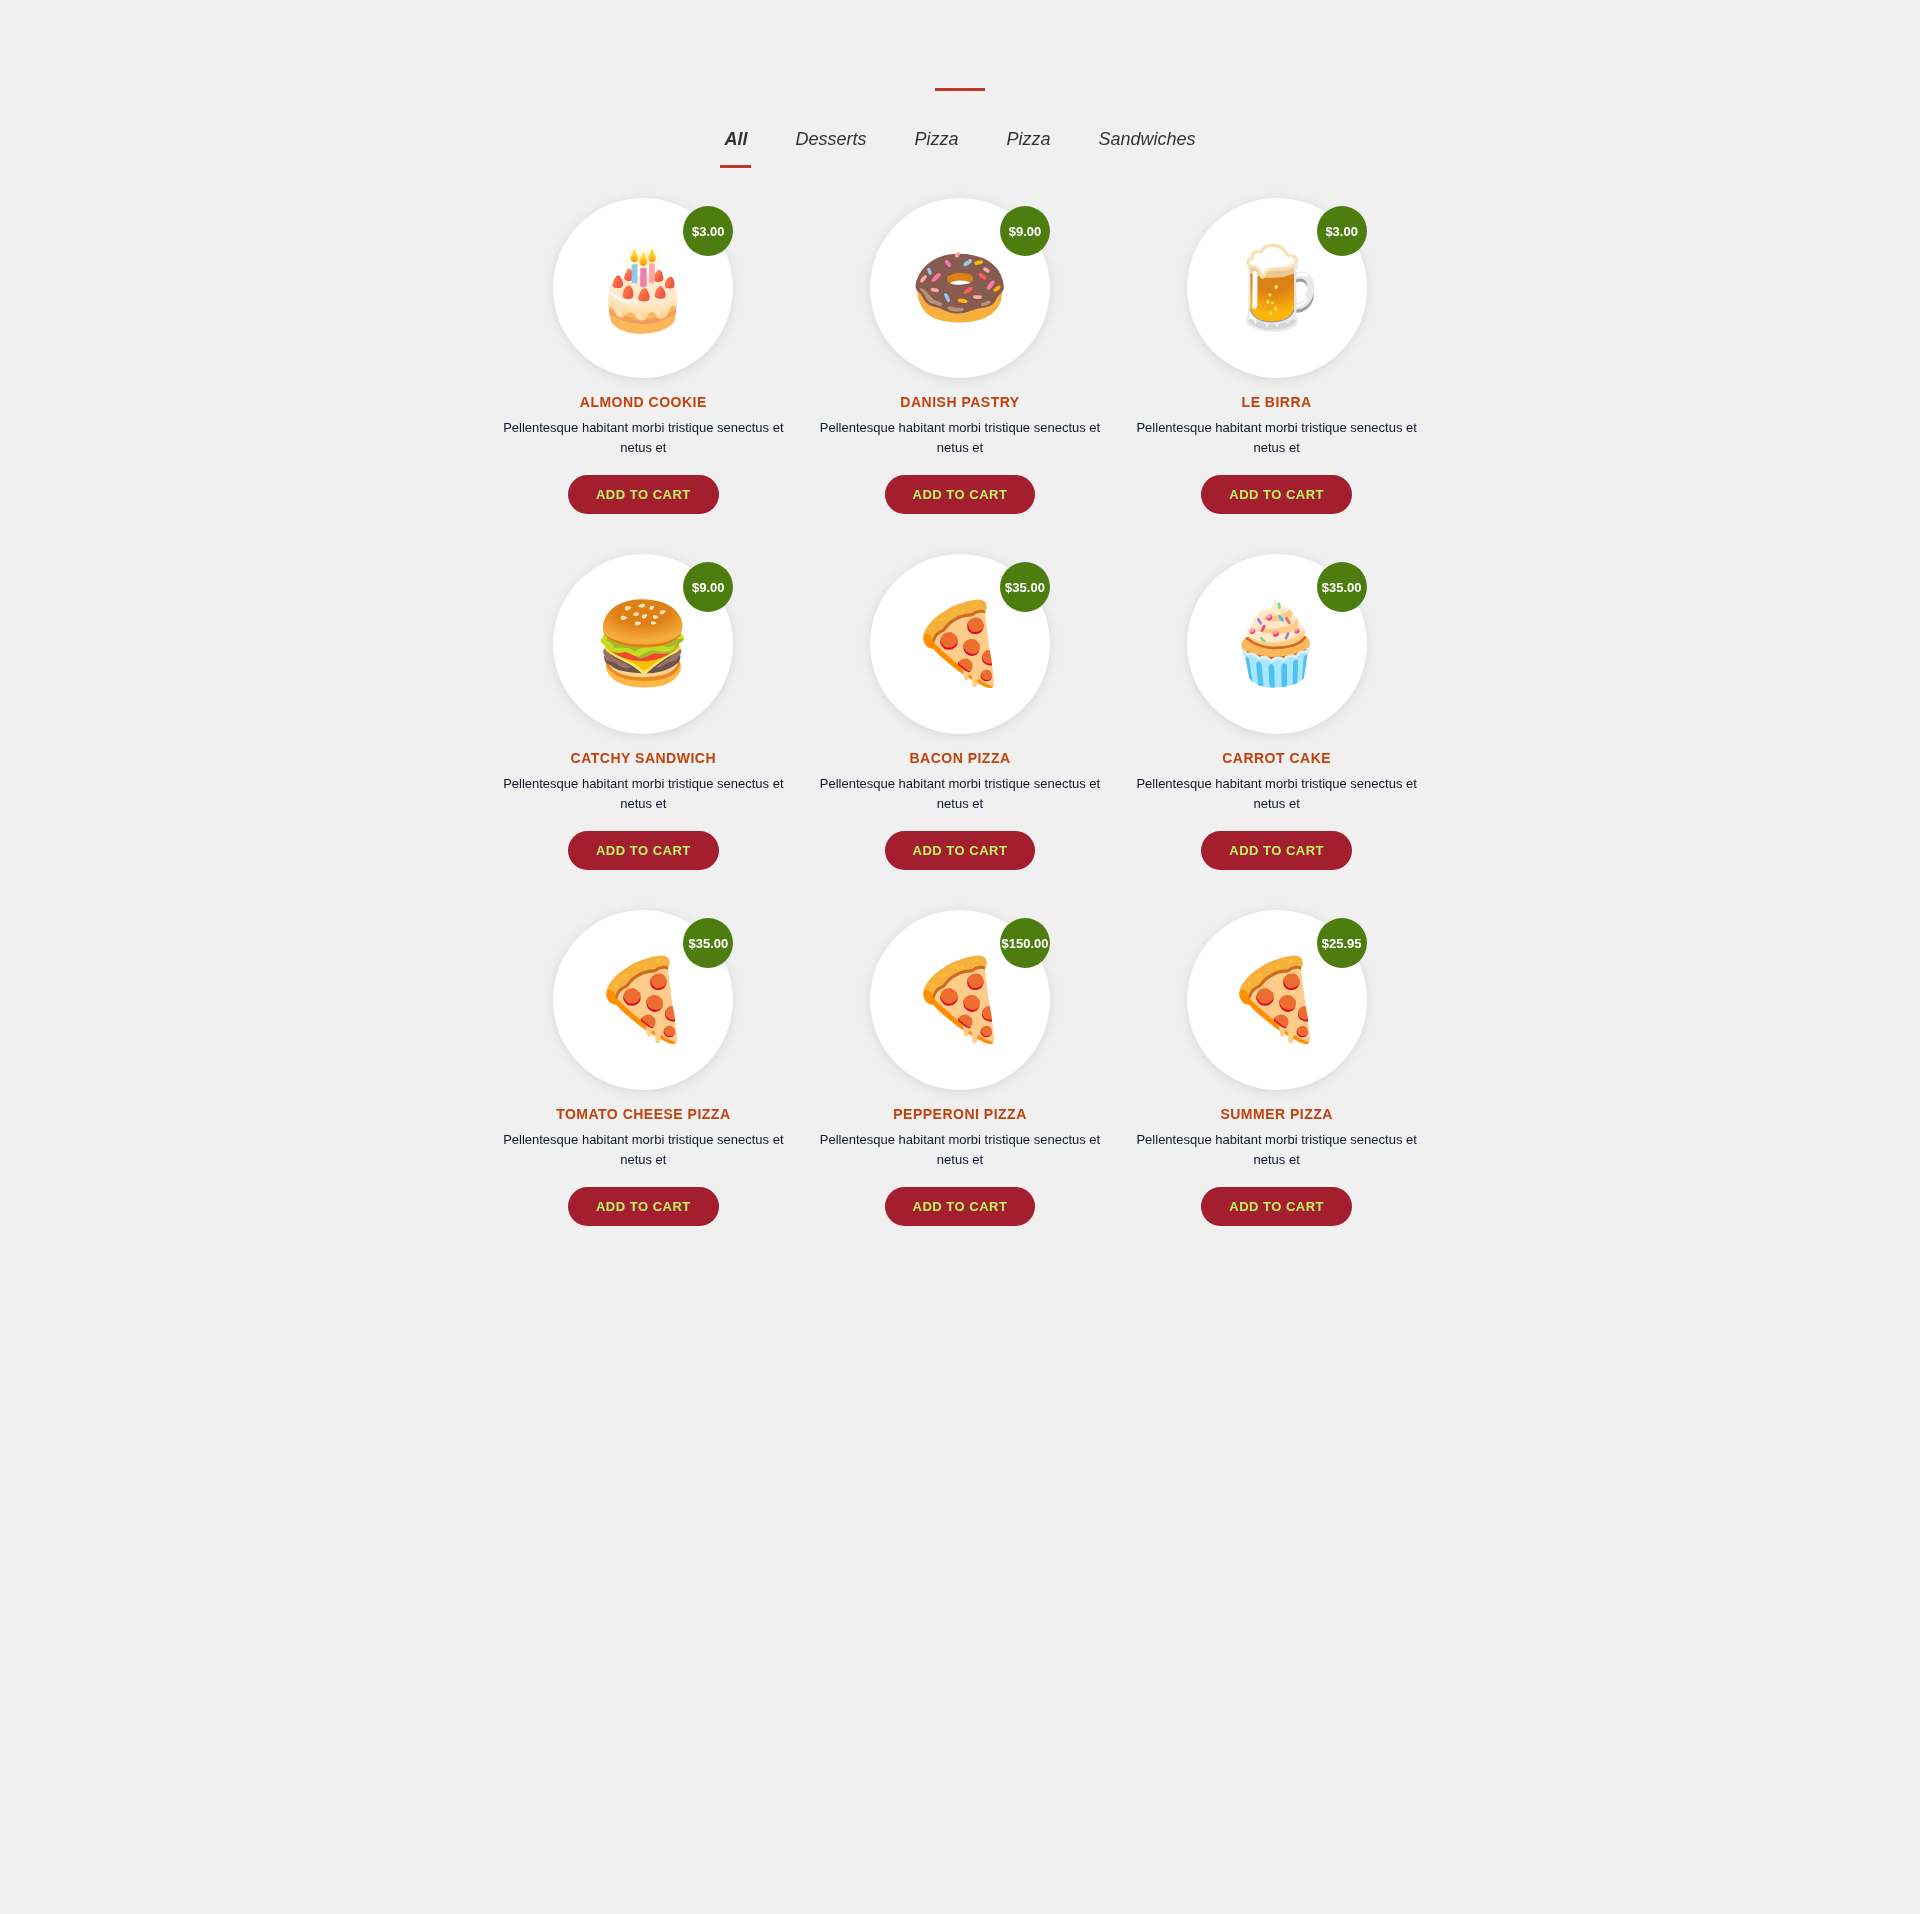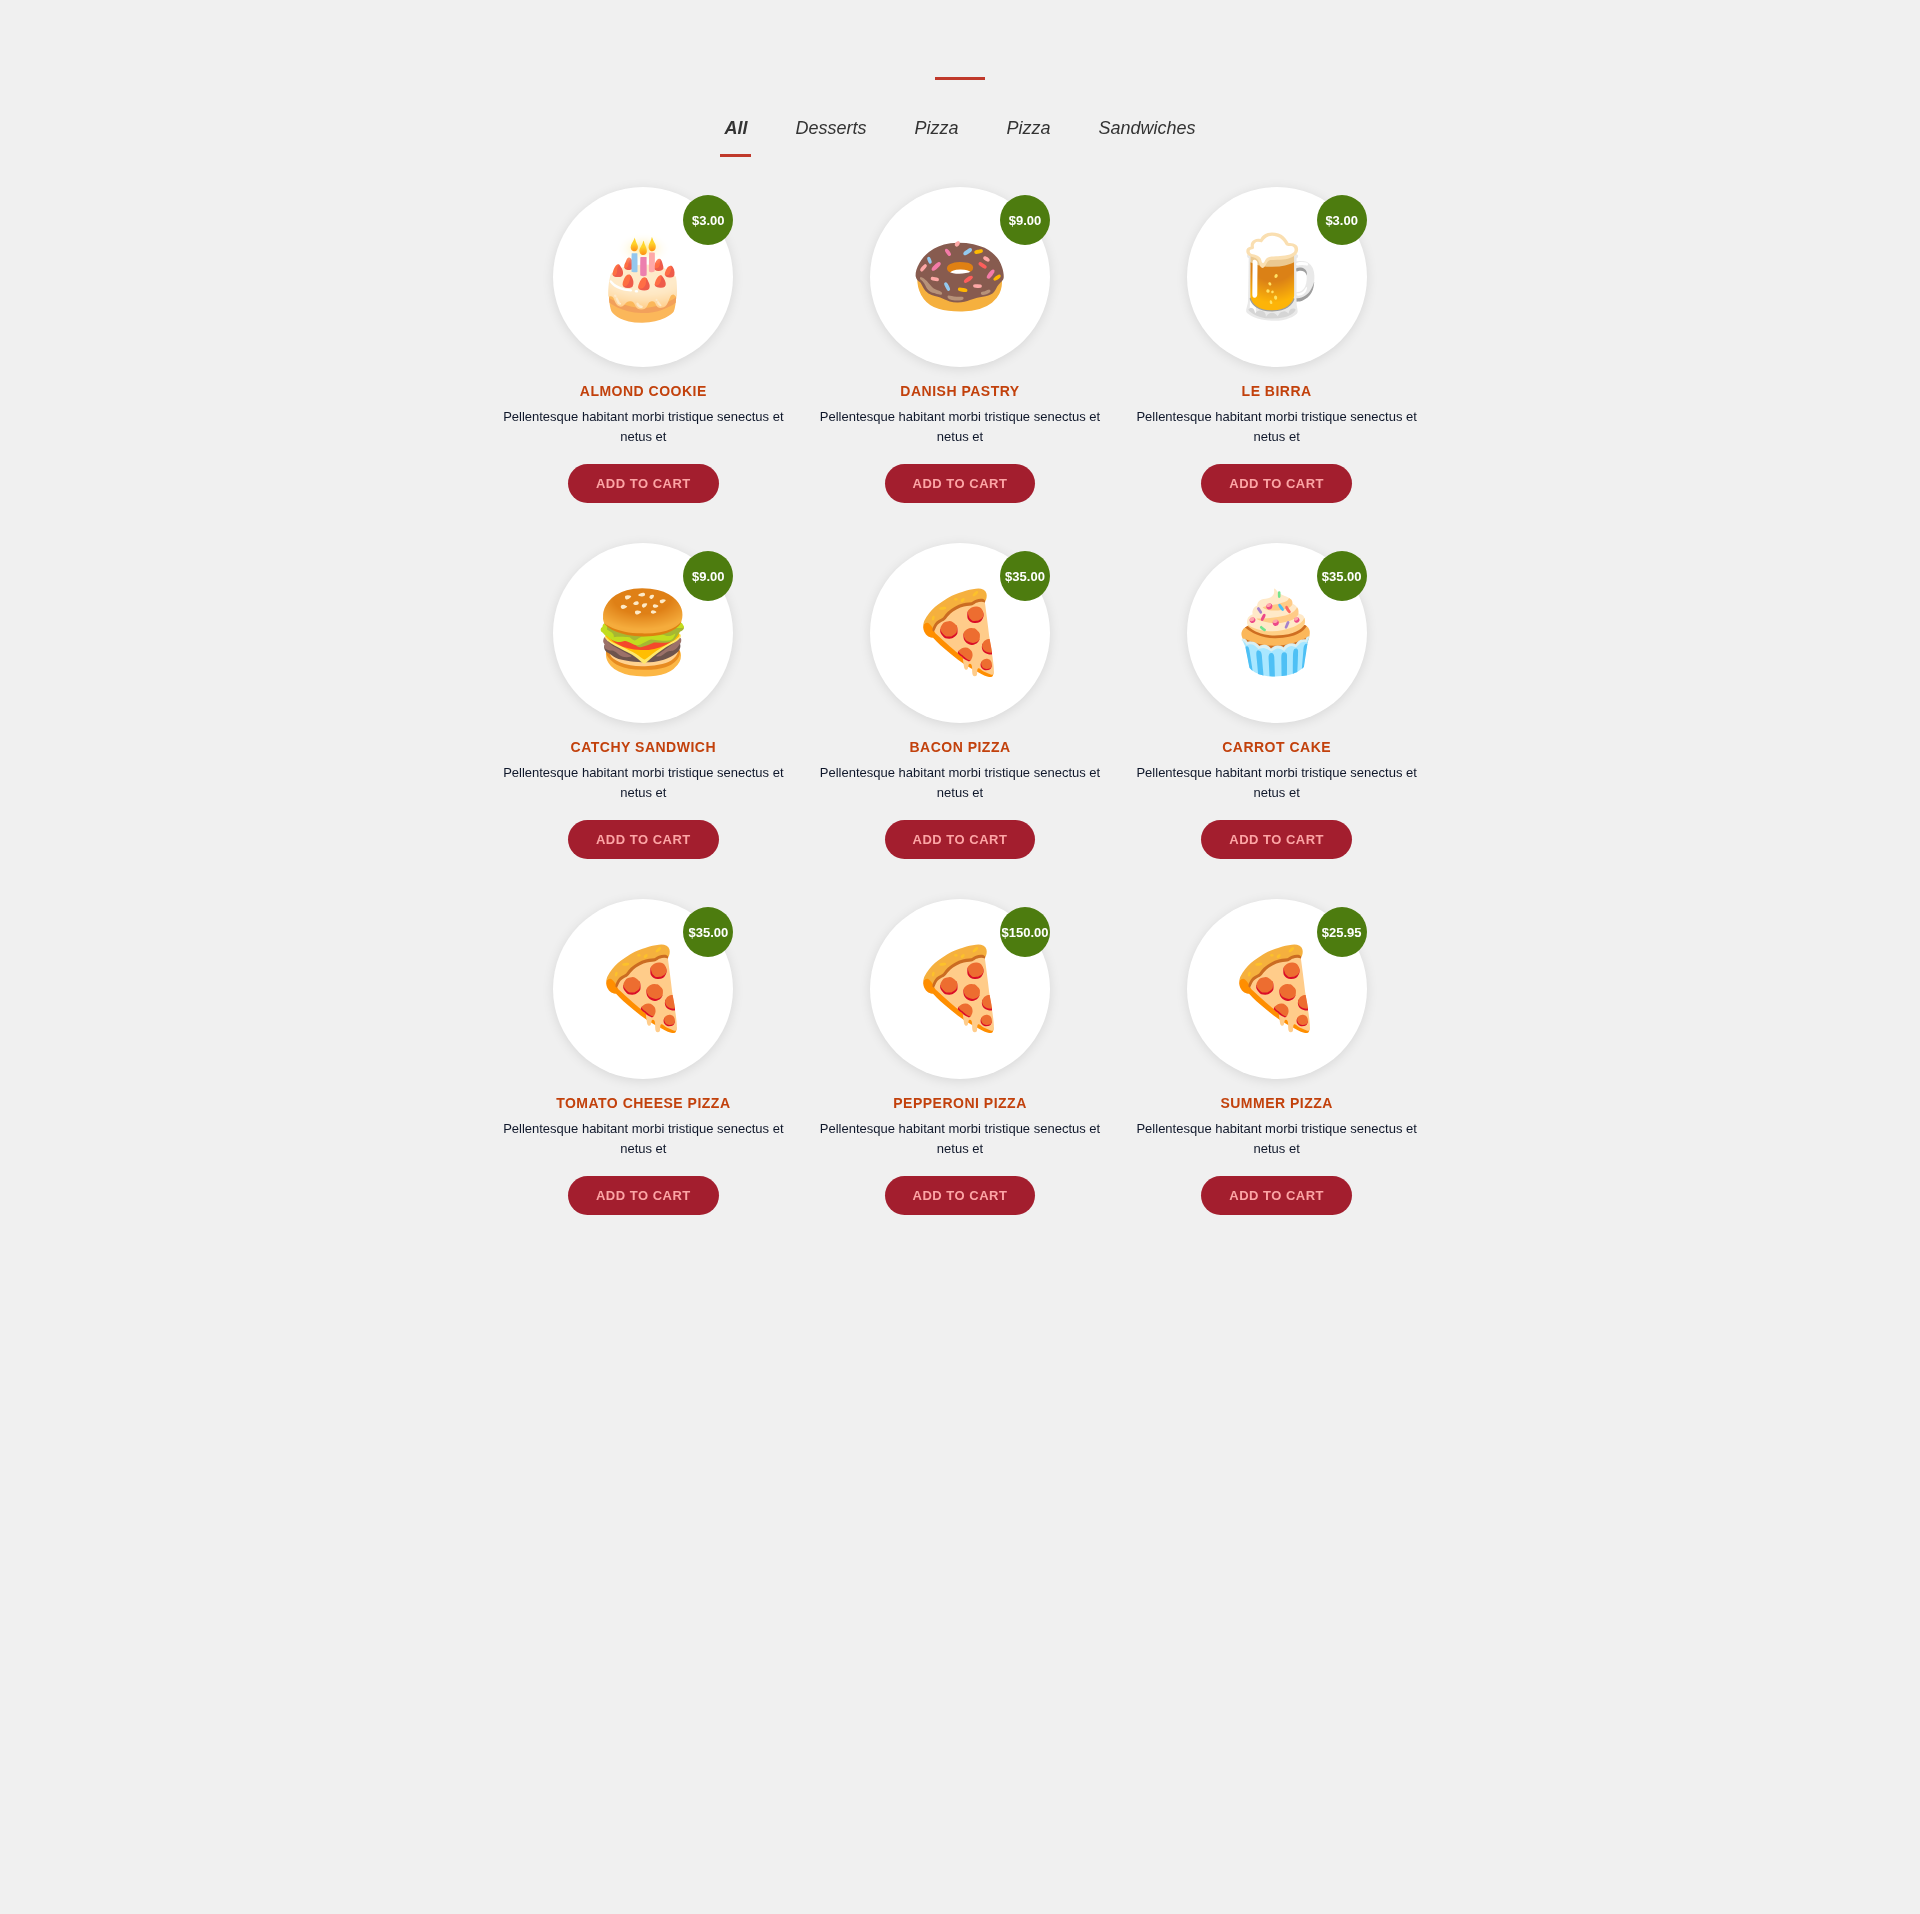--- a/index.html
+++ b/index.html
@@ -3,21 +3,21 @@
   <meta charset="utf-8">
   <style>
     * { box-sizing: border-box; margin: 0; padding: 0; }
     body {
       background: #f0f0f0;
       font-family: Arial, sans-serif;
       min-height: 1914px;
     }
     .page-wrapper {
       max-width: 960px;
-      margin: 5px auto;
+      margin: 16px auto;
       padding: 60px 20px 80px;
     }
     .header {
       text-align: center;
       margin-bottom: 30px;
     }
     .header h1 {
       font-family: Georgia, serif;
       font-style: italic;
       font-size: 46px;
@@ -117,21 +117,21 @@
       text-transform: uppercase;
     }
     .item-desc {
       font-size: 13px;
       color: #0f172a;
       line-height: 1.5;
       margin-bottom: 18px;
     }
     .add-to-cart-btn {
       background: #a31e2e;
-      color: #fca5a5;
+      color: #bef264;
       border: none;
       border-radius: 30px;
       padding: 12px 28px;
       font-size: 13px;
       font-weight: bold;
       letter-spacing: 0.5px;
       cursor: pointer;
       text-transform: uppercase;
       margin-top: auto;
     }

